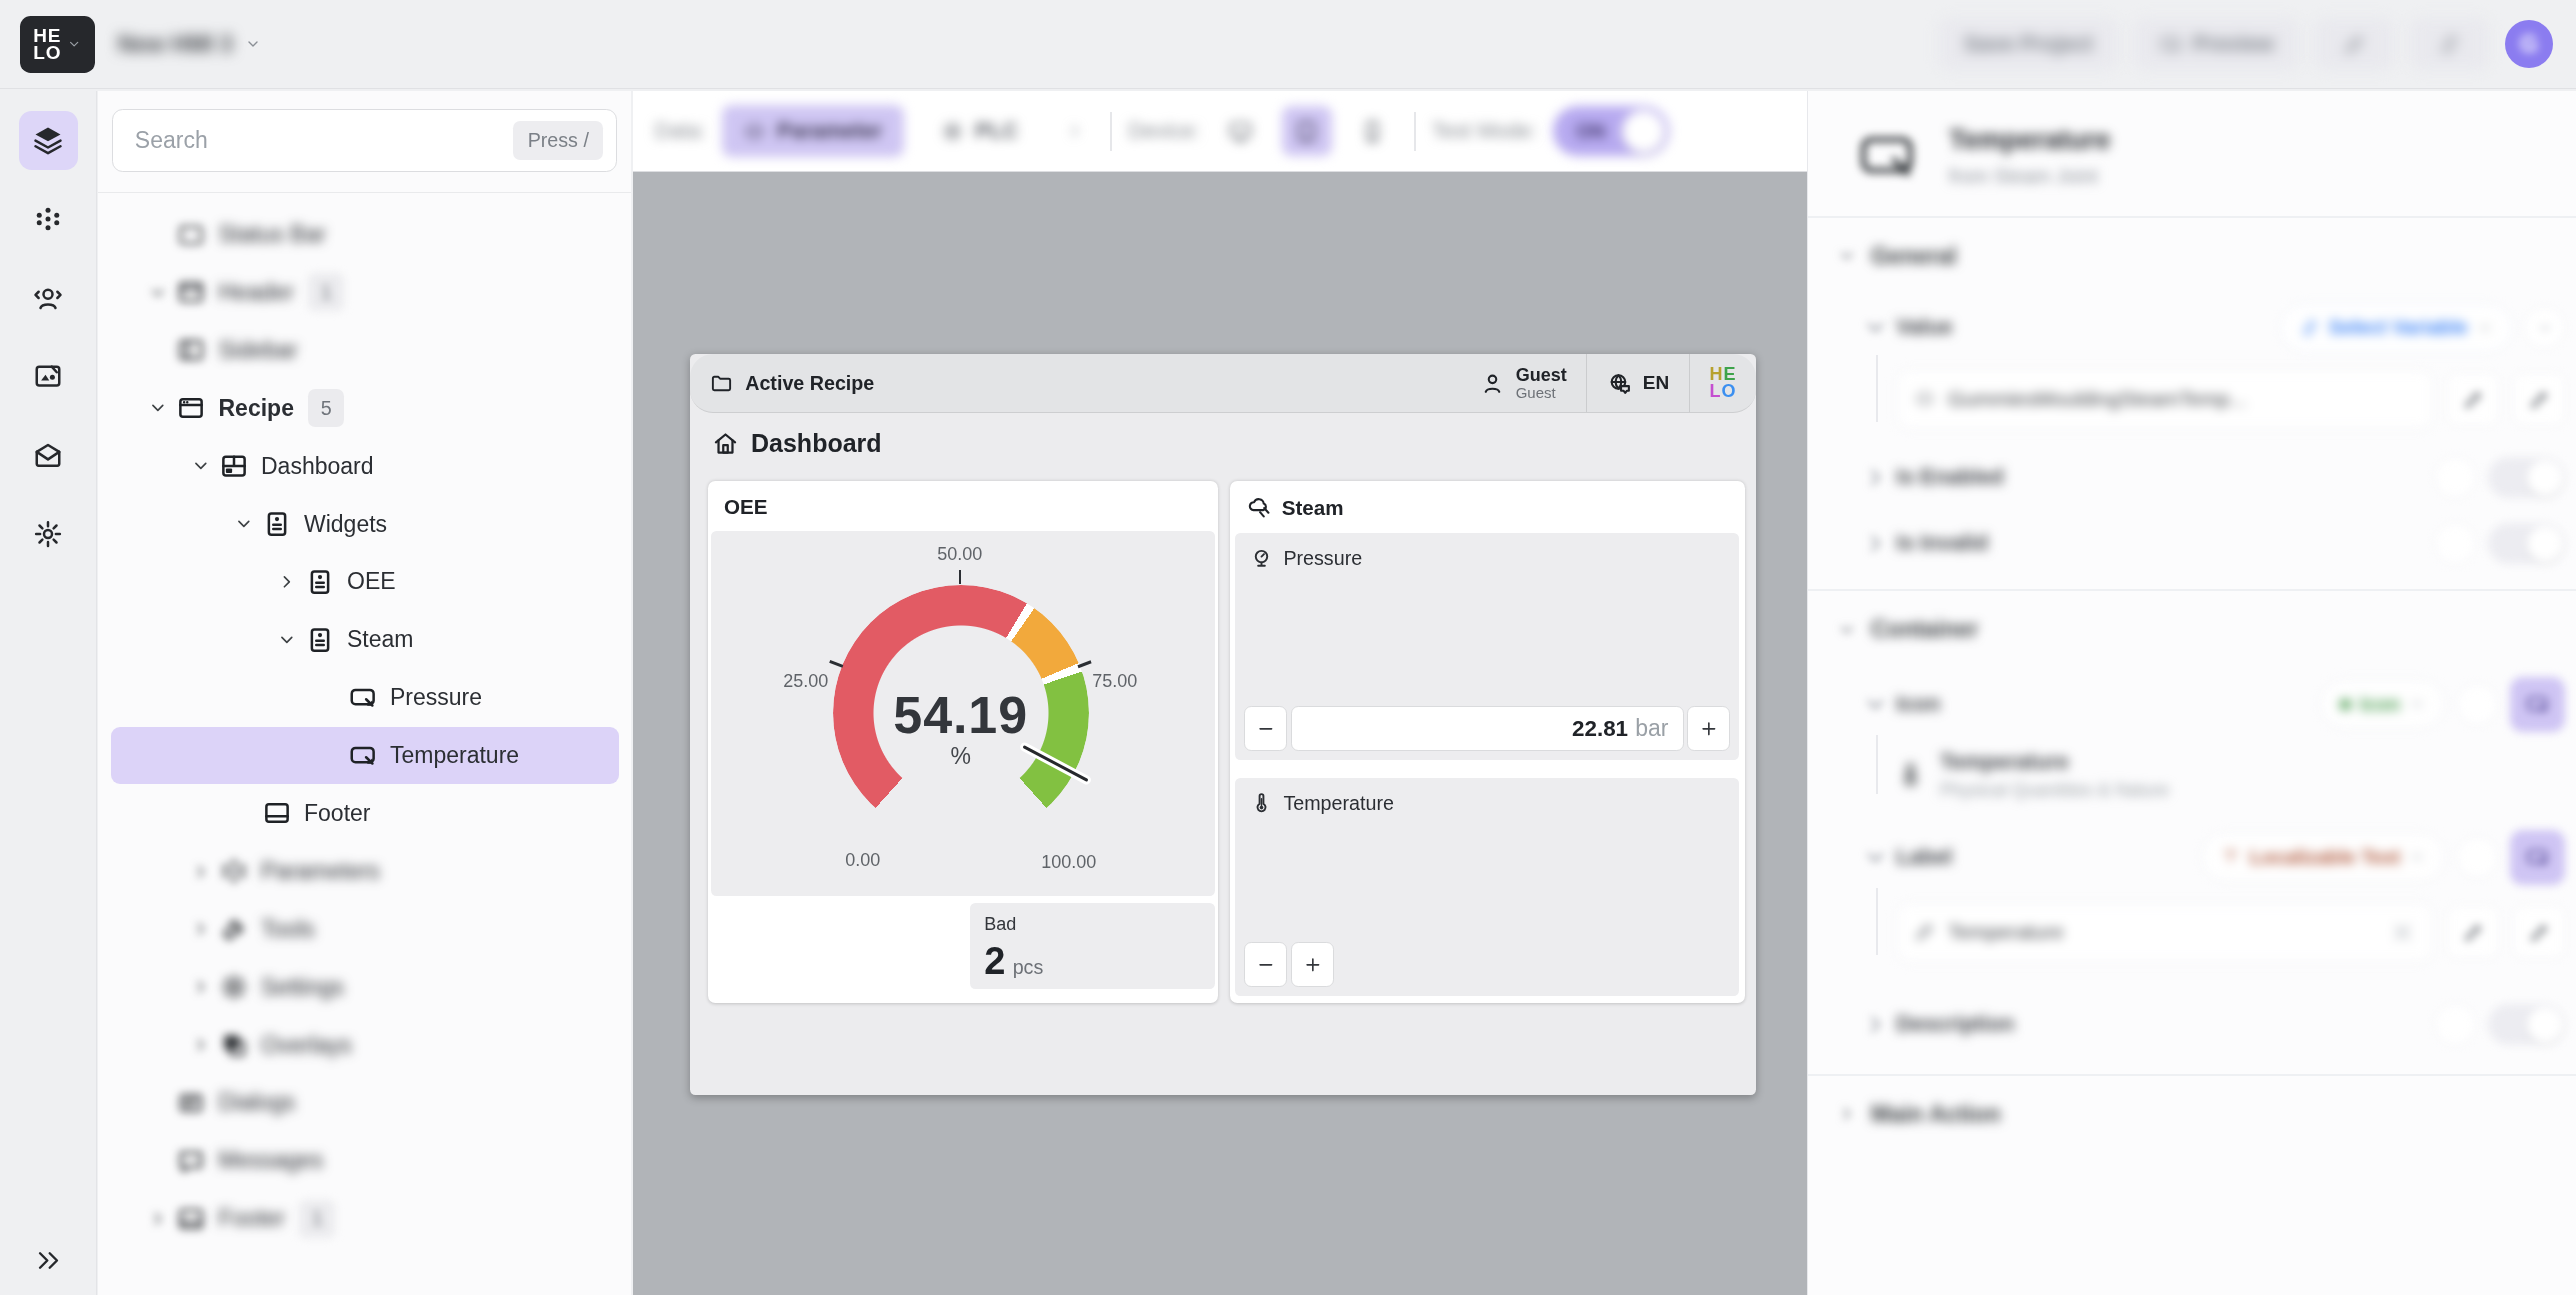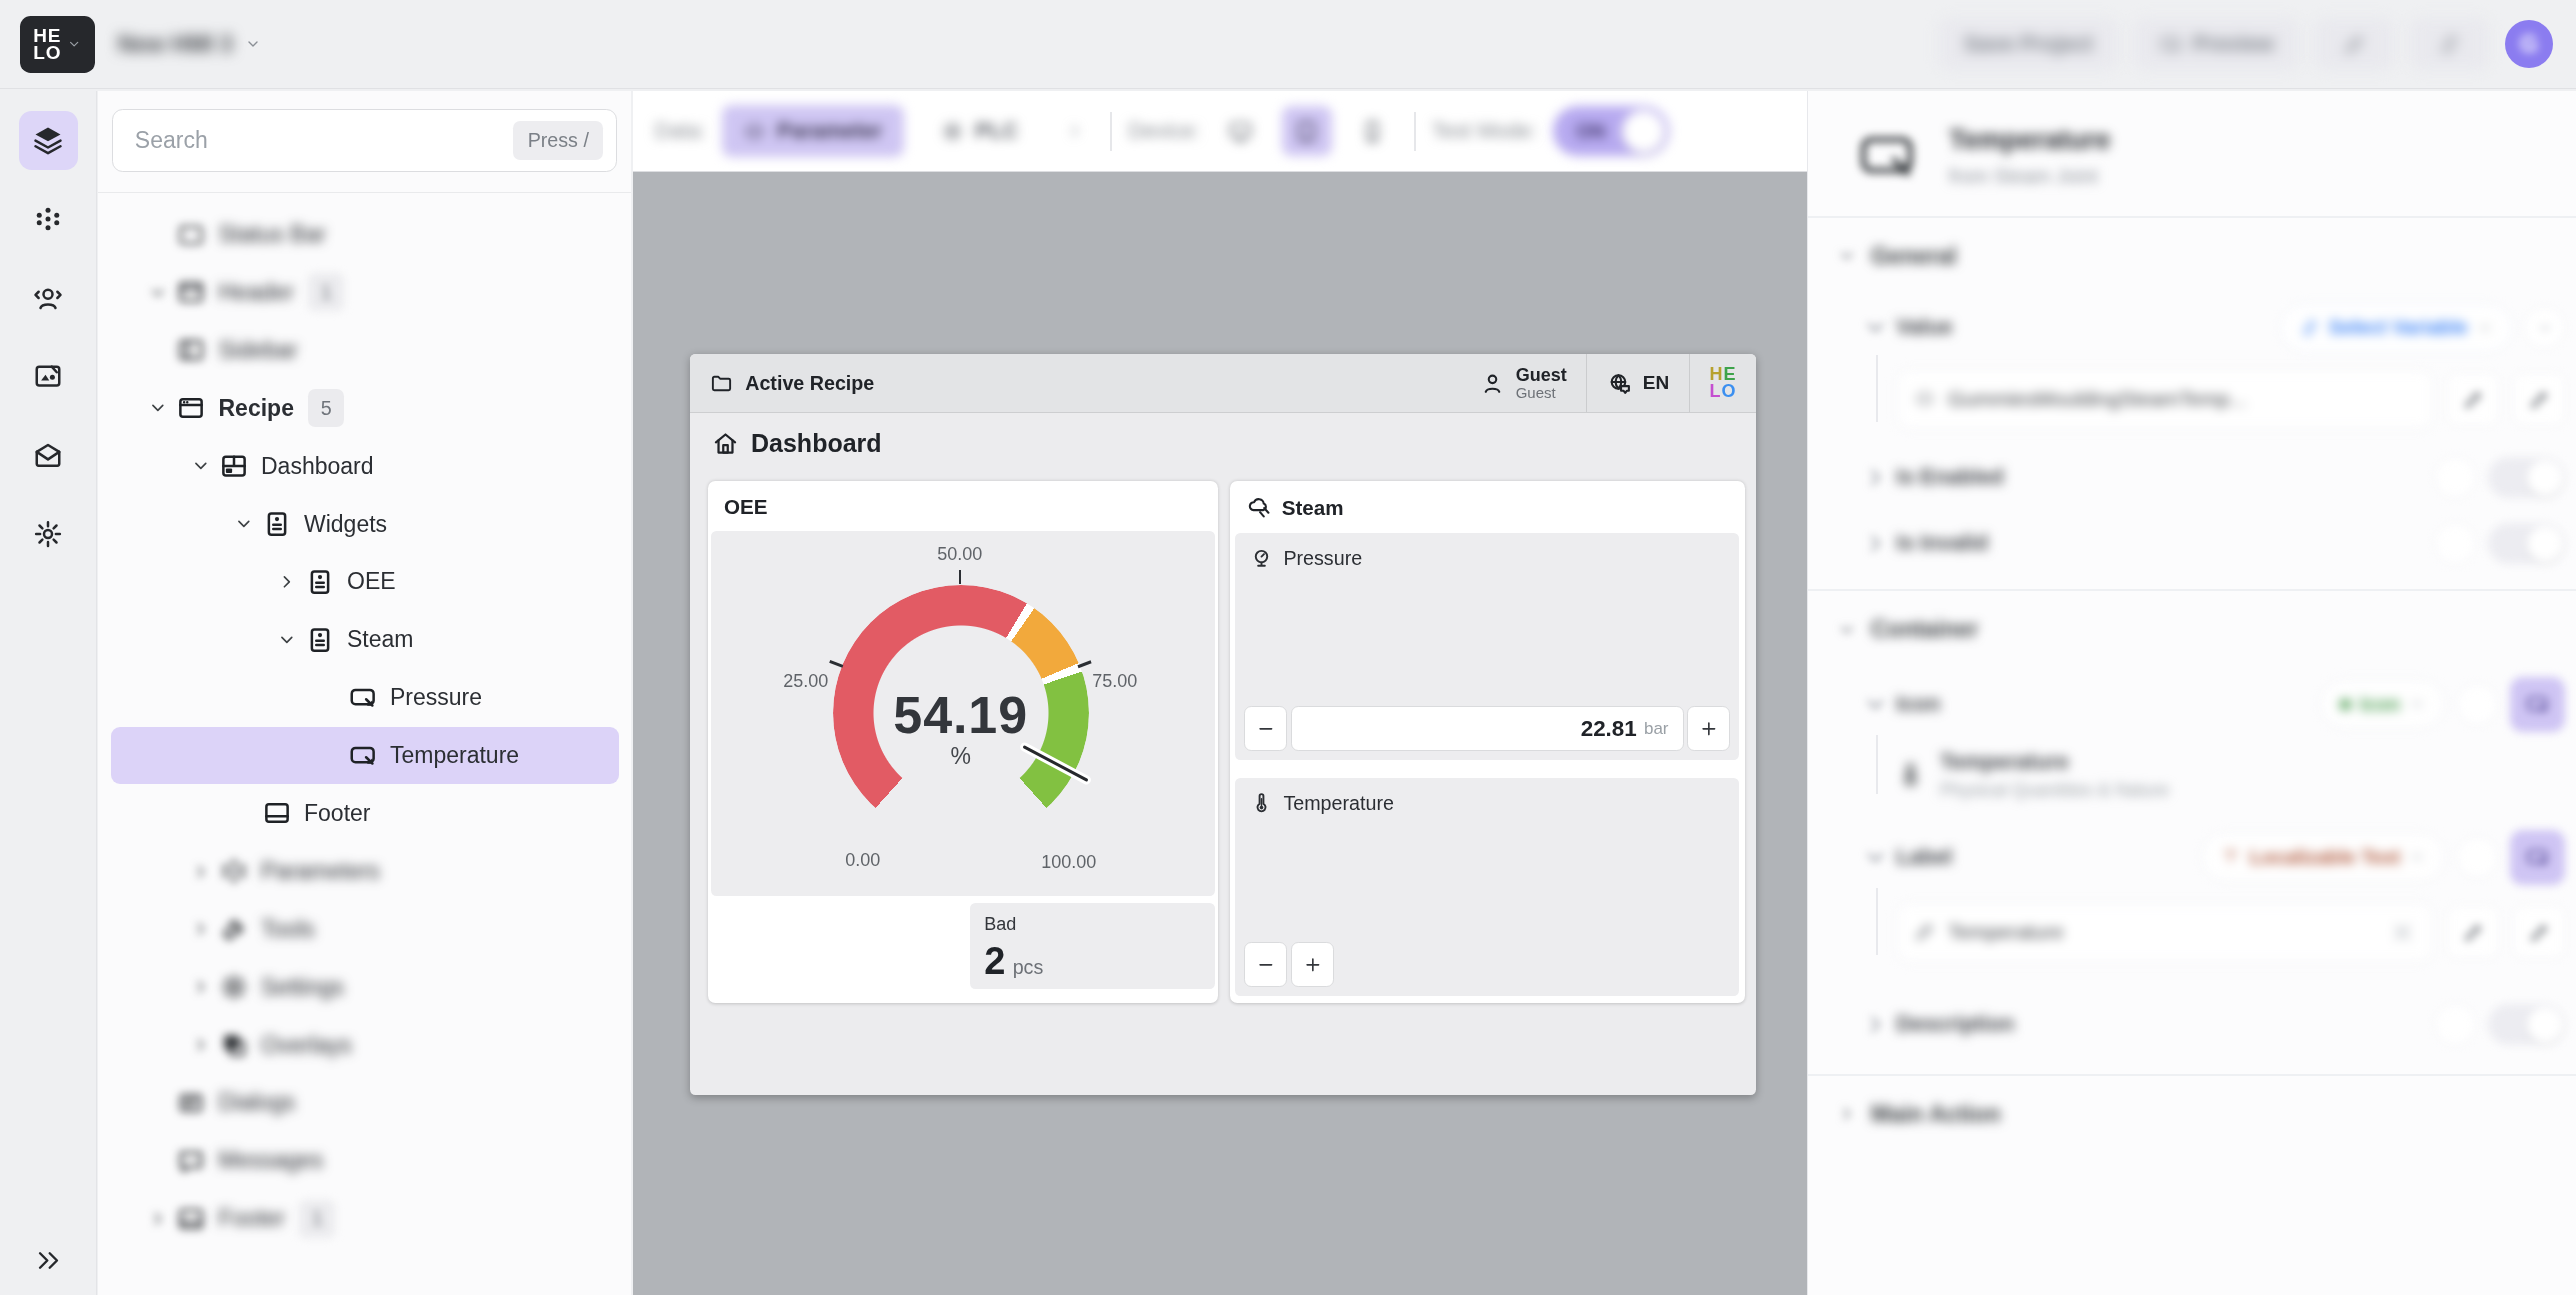--- a/index.html
+++ b/index.html
@@ -79,21 +79,21 @@
   #test-toggle { width:116px; height:50px; border-radius:25px; background:#b7aaf0; position:relative;
     display:flex; align-items:center; flex:none; }
   #test-toggle .on-label { font-size:19.7px; font-weight:700; color:#43386e; margin-left:23px; }
   #test-toggle .knob { position:absolute; right:3.6px; top:3.6px; width:43px; height:43px; border-radius:50%;
     background:#fff; box-shadow:0 0.9px 3.6px rgba(0,0,0,.25); }
 
   
   #hmi { position:absolute; left:57px; top:263px; width:1066px; height:741px; background:#ececee;
     border-radius:5.4px; box-shadow:0 2.7px 9px rgba(0,0,0,.28); overflow:hidden; }
   #hmi-statusbar { position:absolute; left:0; top:0; width:100%; height:59px; background:#e3e4e6;
-    border-bottom:1.8px solid #cdced0; display:flex; align-items:center; }
+    border-bottom:1.8px solid #cdced0; display:flex; align-items:center;border-radius:23px; }
   #hmi-statusbar .left { display:flex; align-items:center; gap:12.5px; padding-left:19.7px; font-size:19.7px; font-weight:700; color:#202328; }
   #hmi-statusbar .left .icon { width:23px; height:23px; color:#202328; }
   #hmi-statusbar .right { margin-left:auto; display:flex; align-items:stretch; height:100%; }
   .hs-cell { display:flex; align-items:center; gap:10.7px; padding:0 19.7px; border-left:1.8px solid #cbccce; }
   .hs-cell .icon { width:25px; height:25px; color:#202328; }
   .hs-user-text { line-height:1.05; }
   .hs-user-text .n { font-size:18px; font-weight:700; color:#202328; }
   .hs-user-text .r { font-size:15px; color:#6d7177; }
   .hs-lang { font-size:19px; font-weight:600; color:#202328; }
   #hmi-logo { line-height:.92; font-weight:800; font-size:18px; letter-spacing:0.9px; }
@@ -139,21 +139,21 @@
   #box-temp { top:297px; height:218px; }
   .sub-label { display:flex; align-items:center; gap:10.7px; padding:14.3px 14.3px 0; font-size:19.7px; color:#2b2e33; }
   .sub-label .icon { width:23px; height:23px; }
   .stepper { position:absolute; left:9px; right:9px; bottom:9px; height:45px; display:flex; gap:3.6px; }
   .step-btn { width:43px; height:45px; background:#fff; border:1.8px solid #dadbdd; border-radius:7.2px;
     display:flex; align-items:center; justify-content:center; color:#33363b; }
   .step-btn .icon { width:19.7px; height:19.7px; }
   .step-field { flex:1; background:#fff; border:1.8px solid #dadbdd; border-radius:7.2px;
     display:flex; align-items:center; justify-content:flex-end; padding:0 14.3px; gap:7.2px; }
   .step-value { font-size:22.4px; font-weight:700; color:#202328; }
-  .step-unit { font-size:17px; color:#9aa0a6; }
+  .step-unit { font-size:23px; color:#9aa0a6; }
 
   #hmi-footer { position:absolute; left:0; bottom:0; width:100%; height:61px; background:#d6d7d9;
     border-top:1.8px solid #c3c4c6; display:flex; align-items:center; gap:14.3px; padding-left:23px;
     font-size:23px; font-weight:700; color:#202328; }
   #hmi-footer .icon { width:27px; height:27px; }
 
   
   #inspector { position:absolute; left:1807px; top:91px; width:769px; height:1204px;
     background:#fcfcfd; border-left:1.8px solid #e7e8ec; }
   #insp-head { display:flex; align-items:flex-start; gap:23px; padding:34px 27px 27px 41px; }

